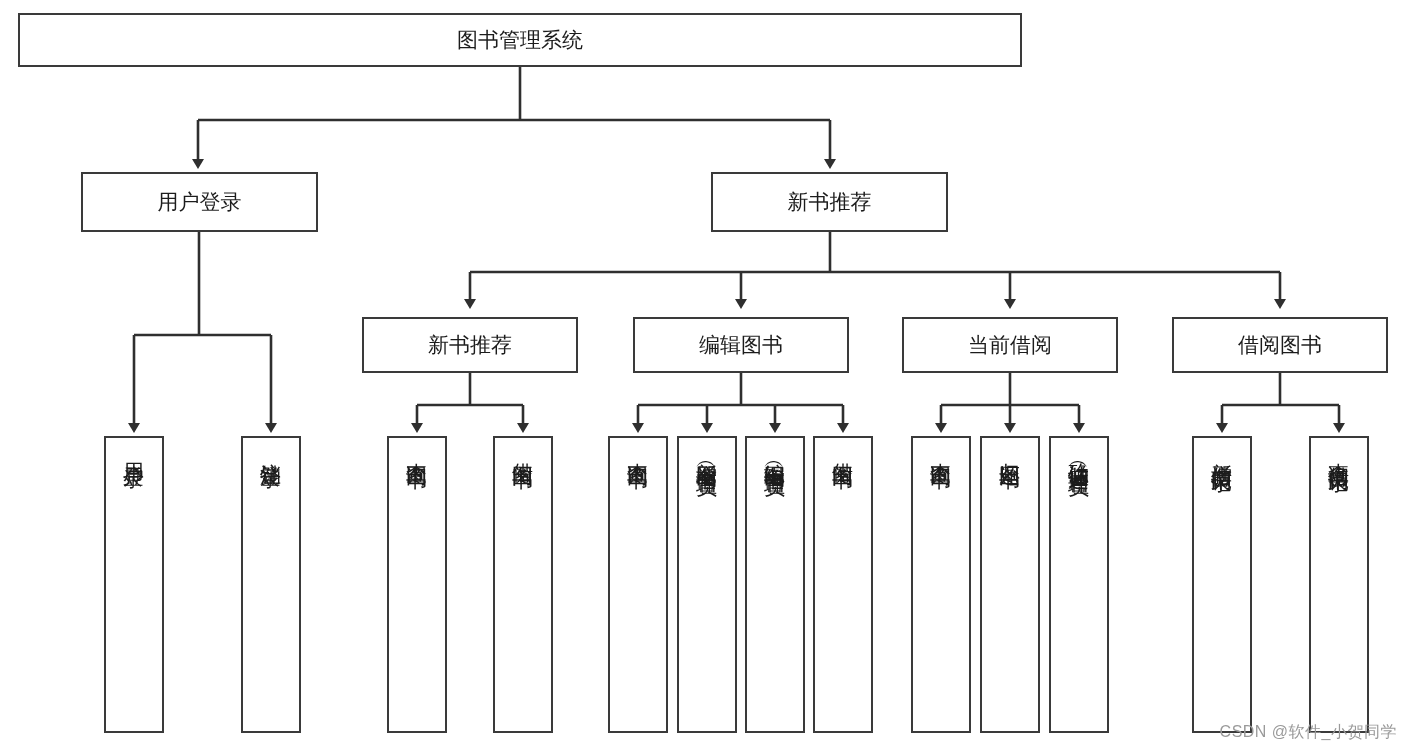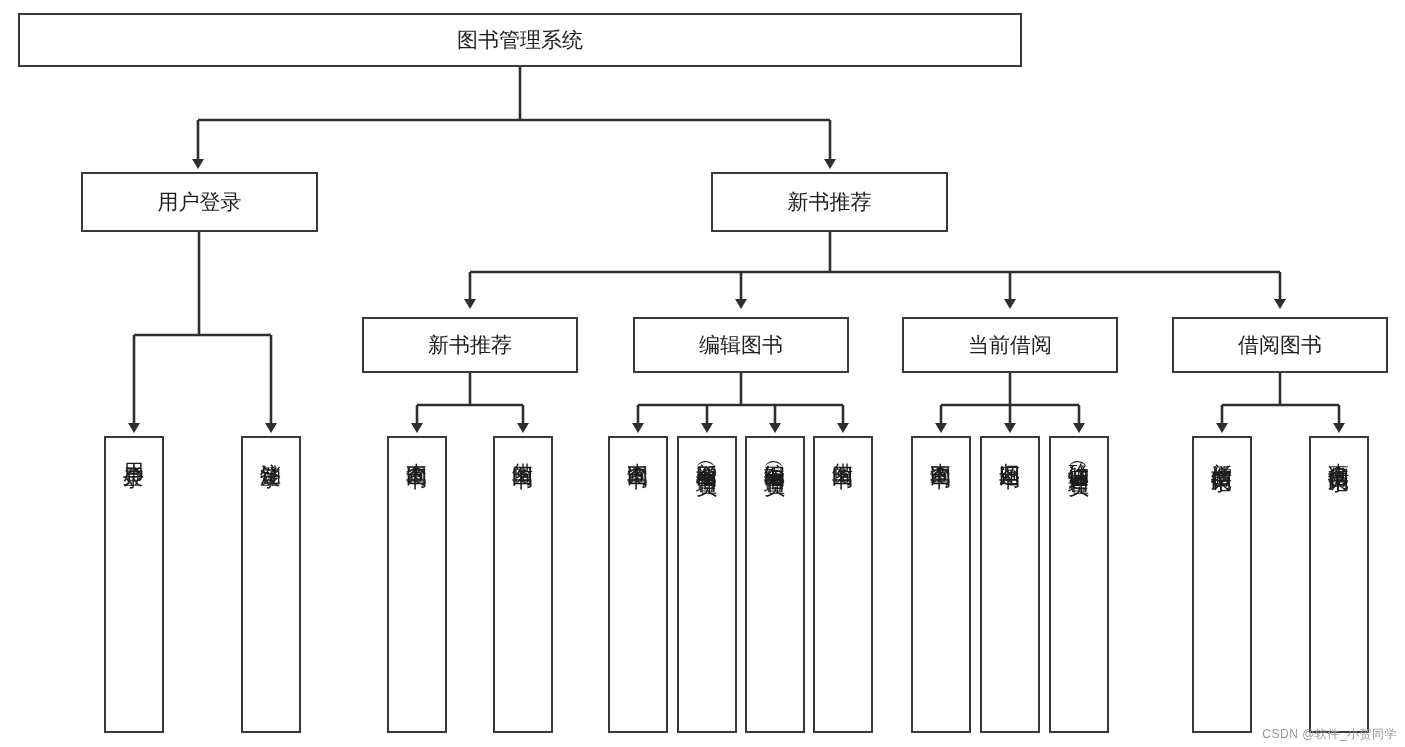--- a/index.html
+++ b/index.html
@@ -57,21 +57,21 @@
     text-orientation: upright;
     font-size: 21px;
     letter-spacing: 2px;
     line-height: 1;
     white-space: nowrap;
   }
   #watermark {
     position: absolute;
     right: 8px;
     bottom: 4px;
-    font-size: 12px;
+    font-size: 16px;
     color: #9a9a9a;
     letter-spacing: 0.5px;
     white-space: nowrap;
   }
 </style>
 </head>
 <body>
 
 <div id="diagram-root">
 

